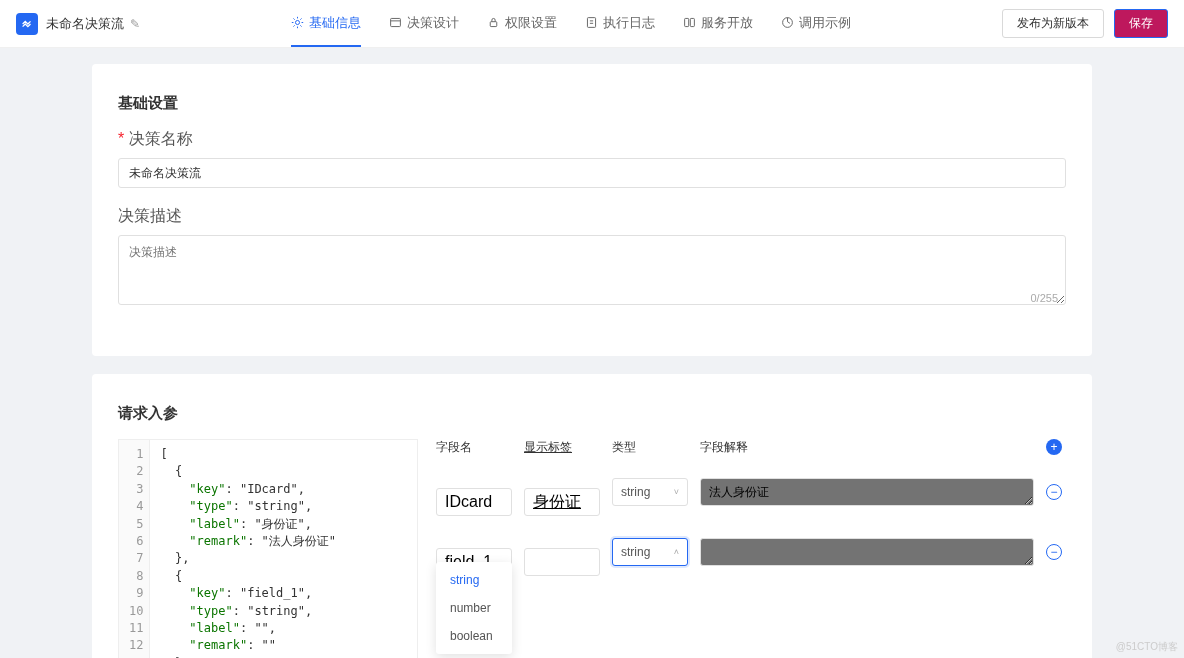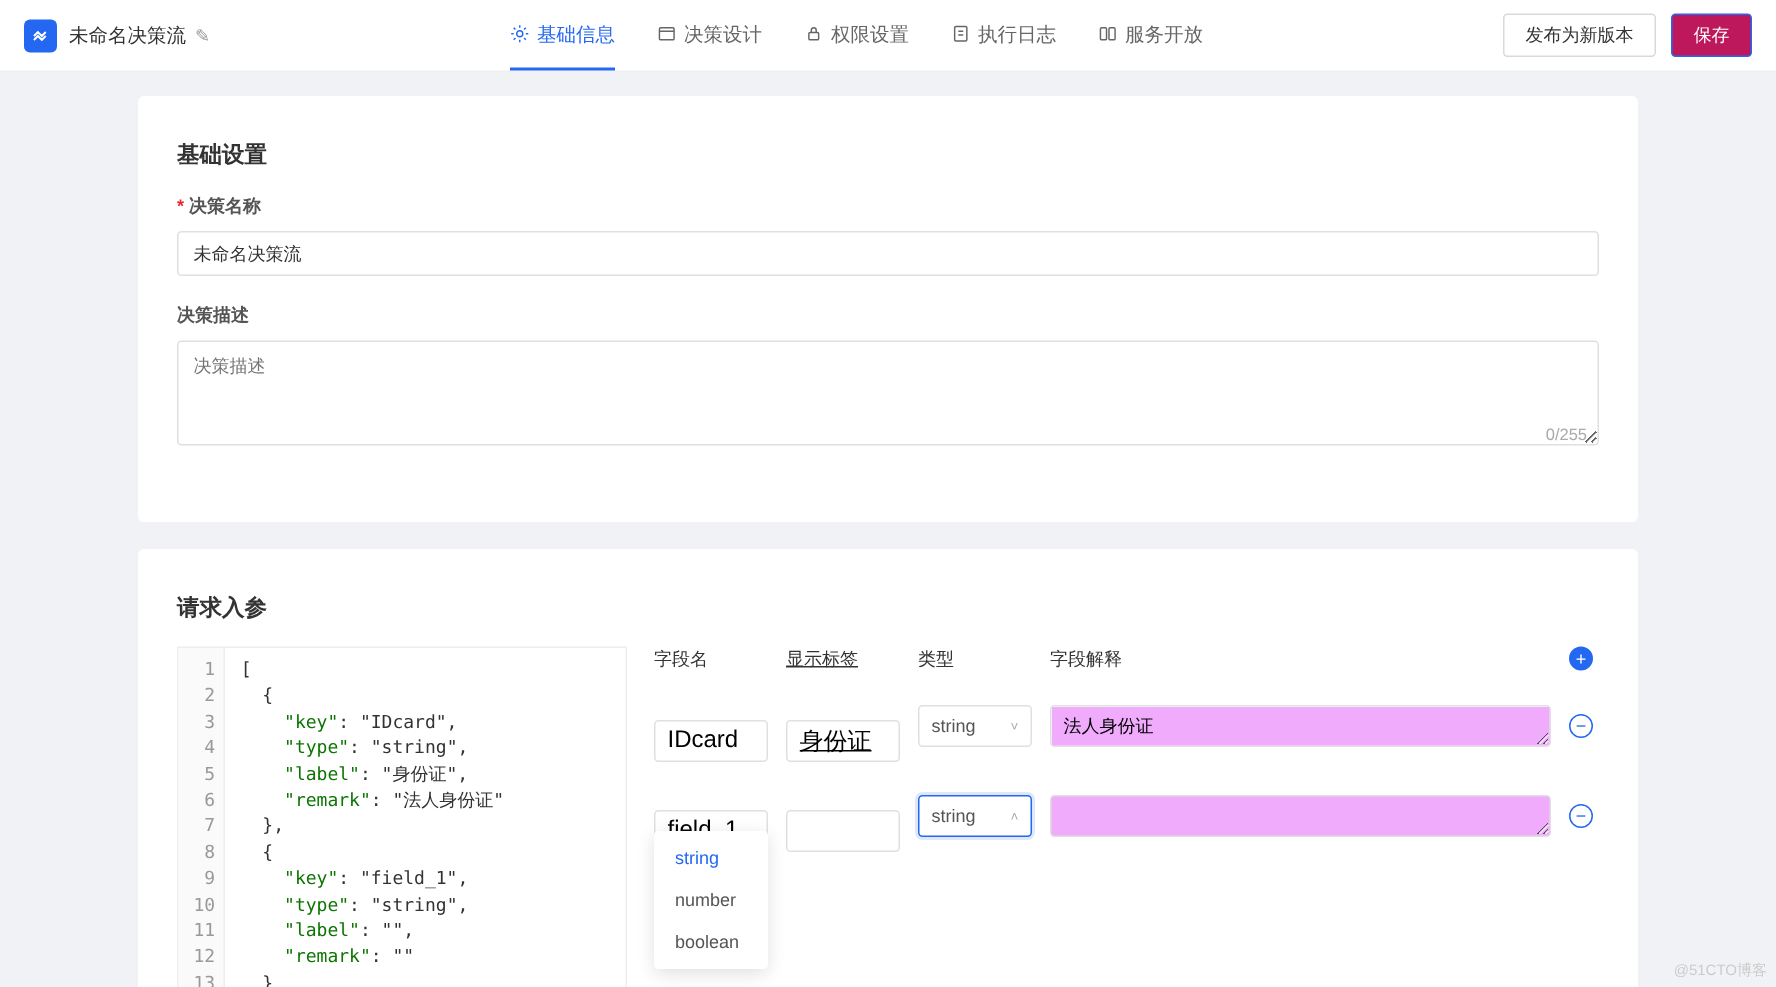--- a/index.html
+++ b/index.html
@@ -13,42 +13,42 @@
     .tab { display:flex; align-items:center; gap:5px; height:100%; color:#666; cursor:pointer; border-bottom:2px solid transparent; font-size:13px; }
     .tab.active { color:#2468f2; border-bottom-color:#2468f2;justify-content:space-between; }
     .tab-ic { width:13px; height:13px; display:inline-block; }
     .actions { display:flex; gap:10px; }
     .btn { padding:5px 14px; border-radius:3px; cursor:pointer; font-size:12px; border:1px solid #d9d9d9; background:#fff; color:#333; }
     .btn-primary { background:#be185d; border-color:#2468f2; color:#fff; }
     .page { max-width:1020px; margin:16px auto; padding:0 10px; }
     .card { background:#fff; border-radius:4px; padding:30px 26px; margin-bottom:18px; }
     .card-h { font-size:15px; font-weight:600; margin-bottom:16px; }
     .form-row { margin-bottom:18px; }
-    .fl { font-size:12px; color:#555; margin-bottom:8px; display:block;font-weight:bold; }
+    .fl { font-size:16px; color:#555; margin-bottom:8px; display:block; }
     .req::before { content:"* "; color:#f5222d; }
     .inp { width:100%; border:1px solid #e0e0e0; border-radius:3px; padding:7px 10px; font-size:12px; color:#333; background:#fff; }
     .inp::placeholder { color:#bbb; }
     .ta-wrap { position:relative; }
     .ta { width:100%; border:1px solid #e0e0e0; border-radius:3px; padding:8px 10px; font-size:12px; height:70px; resize:vertical; color:#333; }
     .count { position:absolute; right:8px; bottom:4px; font-size:11px; color:#aaa; }
     .split { display:flex; gap:18px; }
     .code-pane { flex:0 0 300px; border:1px solid #eee; display:flex; font-family:Consolas,monospace; font-size:12px; min-height:300px; background:#fff; }
     .gut { background:#fafafa; padding:6px 6px 6px 10px; text-align:right; color:#999; border-right:1px solid #eee; user-select:none; white-space:pre; line-height:1.45; }
     .code { padding:6px 10px; white-space:pre; line-height:1.45; flex:1; }
     .s-key{color:#0b7500;} .s-pun{color:#333;}
     .param-pane { flex:1; position:relative; }
     .cols { display:flex; gap:12px; margin-bottom:12px; }
     .col-h { font-size:12px; color:#333; font-weight:500; }
     .col-a{width:76px;} .col-b{width:76px;text-decoration:underline;} .col-c{width:76px;} .col-d{flex:1;} .col-e{width:20px;}
     .prow { display:flex; gap:12px; margin-bottom:12px; align-items:center; position:relative; }
     .pinp { border:1px solid #e0e0e0; border-radius:3px; padding:5px 8px; font-size:16px; background:#fff; height:28px;margin-top:20px; }
     .sel { border:1px solid #e0e0e0; border-radius:3px; padding:0 8px; font-size:12px; background:#fff; height:28px; display:flex; align-items:center; justify-content:space-between; cursor:pointer; color:#555; }
     .sel.open { border-color:#2468f2; box-shadow:0 0 0 2px rgba(36,104,242,.15); }
     .chev { font-size:9px; color:#aaa; }
-    .ta-s { border:1px solid #e0e0e0; border-radius:3px; padding:5px 8px; font-size:12px; background:#f0abfc; height:28px; resize:vertical; }
+    .ta-s { border:1px solid #e0e0e0; border-radius:3px; padding:5px 8px; font-size:12px; background:#737373; height:28px; resize:vertical; }
     .circ { width:16px; height:16px; border-radius:50%; display:flex; align-items:center; justify-content:center; cursor:pointer; font-size:12px; line-height:1; }
     .add-c { background:#2468f2; color:#fff; }
     .del-c { border:1.2px solid #2468f2; color:#2468f2; background:#fff; }
     .dd { position:absolute; top:34px; left:0; width:76px; background:#fff; box-shadow:0 3px 12px rgba(0,0,0,.12); border-radius:3px; padding:4px 0; z-index:10; }
     .dd-item { padding:7px 14px; font-size:12px; color:#555; cursor:pointer; }
     .dd-item.sel-i { color:#2468f2; }
     .wm { position:fixed; right:6px; bottom:4px; font-size:10px; color:#ccc; }
   </style>
 </head>
 <body>
@@ -90,20 +90,27 @@
           <path d="M6 6h4M6 9h4"></path>
         </svg>
       <span>执行日志</span>
     </div>
     <div class="tab">
       <svg class="tab-ic" viewBox="0 0 16 16" fill="none" stroke="currentColor" stroke-width="1.2">
           <rect x="2" y="3" width="5" height="10" rx="1"></rect>
           <rect x="9" y="3" width="5" height="10" rx="1"></rect>
         </svg>
       <span>服务开放</span>
+    </div>
+    <div class="tab">
+      <svg class="tab-ic" viewBox="0 0 16 16" fill="none" stroke="currentColor" stroke-width="1.2">
+          <path d="M8 2v5l3 2"></path>
+          <circle cx="8" cy="8" r="6"></circle>
+        </svg>
+      <span>调用示例</span>
     </div>
   </div>
 
   <div class="actions">
     <button class="btn">发布为新版本</button>
     <button class="btn btn-primary">保存</button>
   </div>
 </div>
 
 <div class="page">

